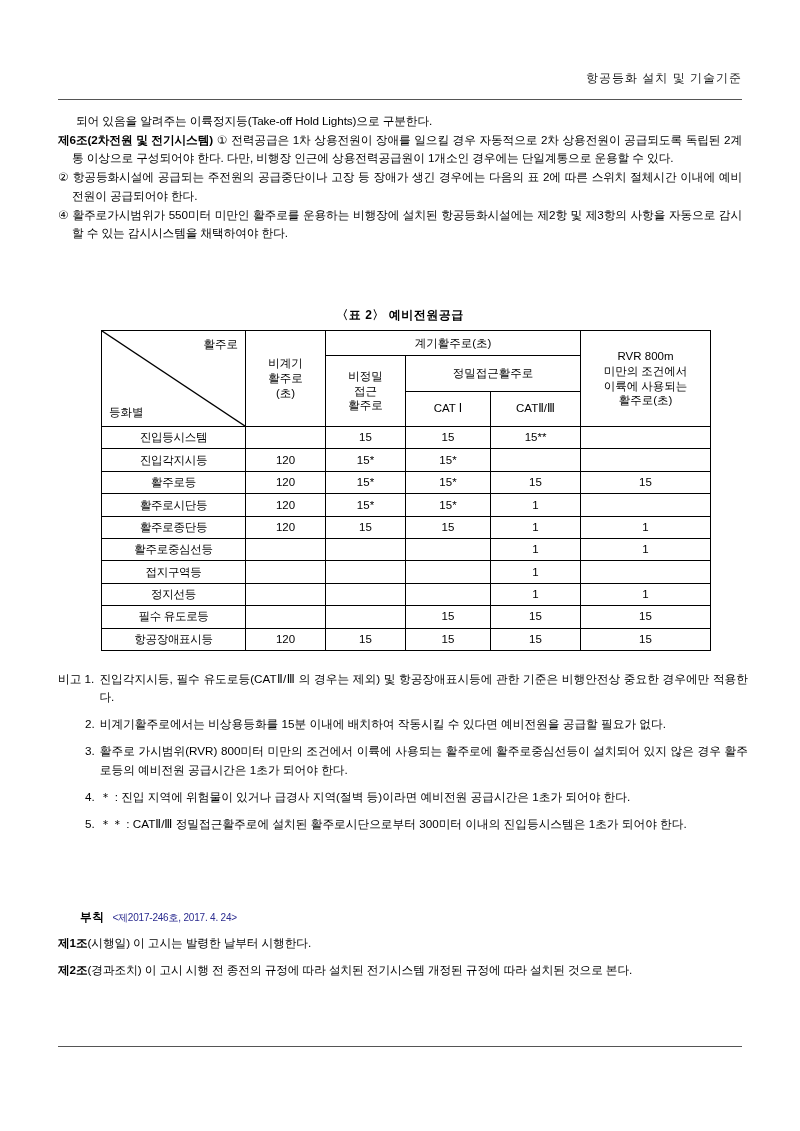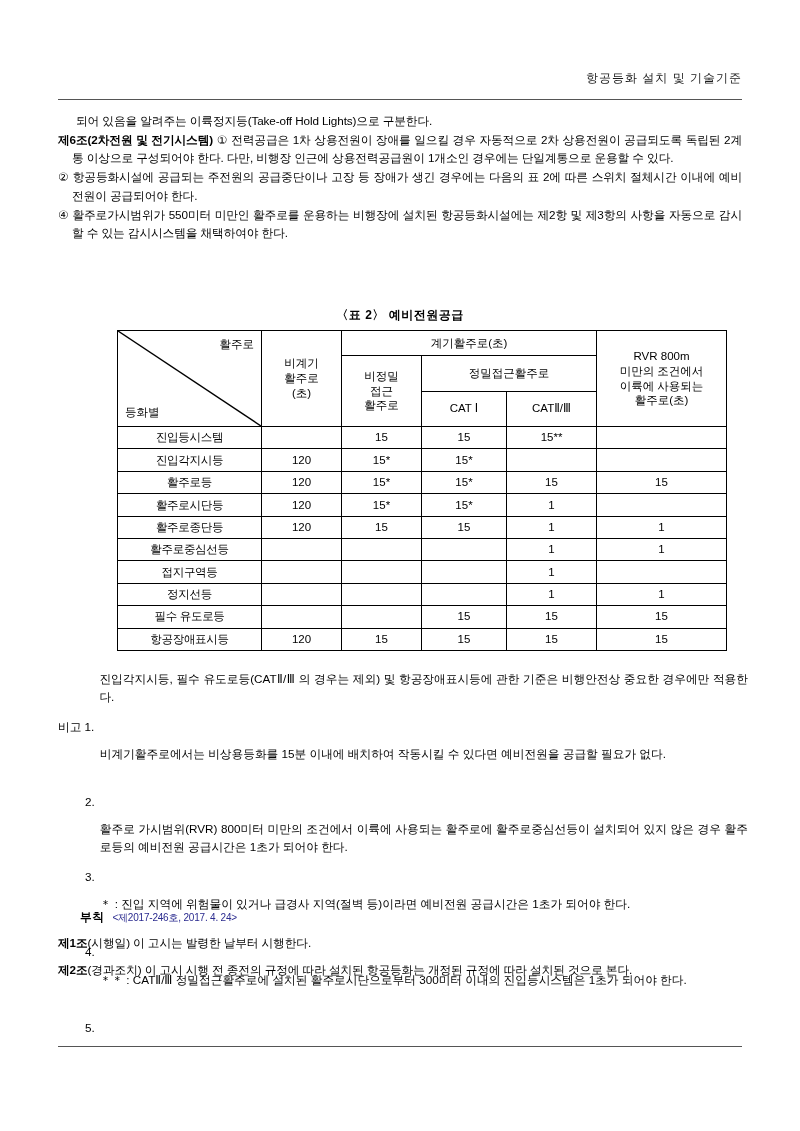--- a/index.html
+++ b/index.html
@@ -83,21 +83,20 @@
     position: absolute;
     top: 330px;
     left: 101px;
     width: 609px;
   }
   table.t2 {
     border-collapse: collapse;
     width: 609px;
     table-layout: fixed;
     font-size: 11.5px;
-    margin-left: 16px;
   }
   table.t2 th, table.t2 td {
     border: 1px solid #000;
     text-align: center;
     vertical-align: middle;
     padding: 1px 2px;
     font-weight: normal;
     line-height: 1.28;
   }
   table.t2 thead th { height: 22px; }
@@ -139,21 +138,20 @@
   }
   .note-row {
     display: flex;
     margin-bottom: 9px;
     line-height: 1.55;
   }
   .note-lead {
     flex: 0 0 auto;
     white-space: nowrap;
     padding-right: 5px;
-    margin-top: 48px;
   }
   .note-body {
     flex: 1 1 auto;
     text-align: justify;
   }
   .note-indent { margin-left: 27px; }
 
   
   .addendum {
     position: absolute;
@@ -369,18 +367,18 @@
         <span class="note-lead">5.</span>
         <span class="note-body">＊＊ : CATⅡ/Ⅲ 정밀접근활주로에 설치된 활주로시단으로부터 300미터 이내의 진입등시스템은 1초가 되어야 한다.</span>
       </div>
     </div>
 
   <div class="addendum">
     <div class="addendum-head">
       <span class="bc">부칙</span><span class="ref">&lt;제2017-246호, 2017. 4. 24&gt;</span>
     </div>
     <p class="para hang"><span class="art-title">제1조</span><span>(시행일) 이 고시는 발령한 날부터 시행한다.</span></p>
-    <p class="para hang"><span class="art-title">제2조</span><span>(경과조치) 이 고시 시행 전 종전의 규정에 따라 설치된 항공등화는 개정된 규정에 따라 설치된 것으로 본다.</span></p>
+    <p class="para hang"><span class="art-title">제2조</span><span>(경과조치) 이 고시 시행 전 종전의 규정에 따라 설치된 전기시스템 개정된 규정에 따라 설치된 것으로 본다.</span></p>
   </div>
 
   <div class="footer-rule"></div>
 
 </div>
 
 </body></html>

